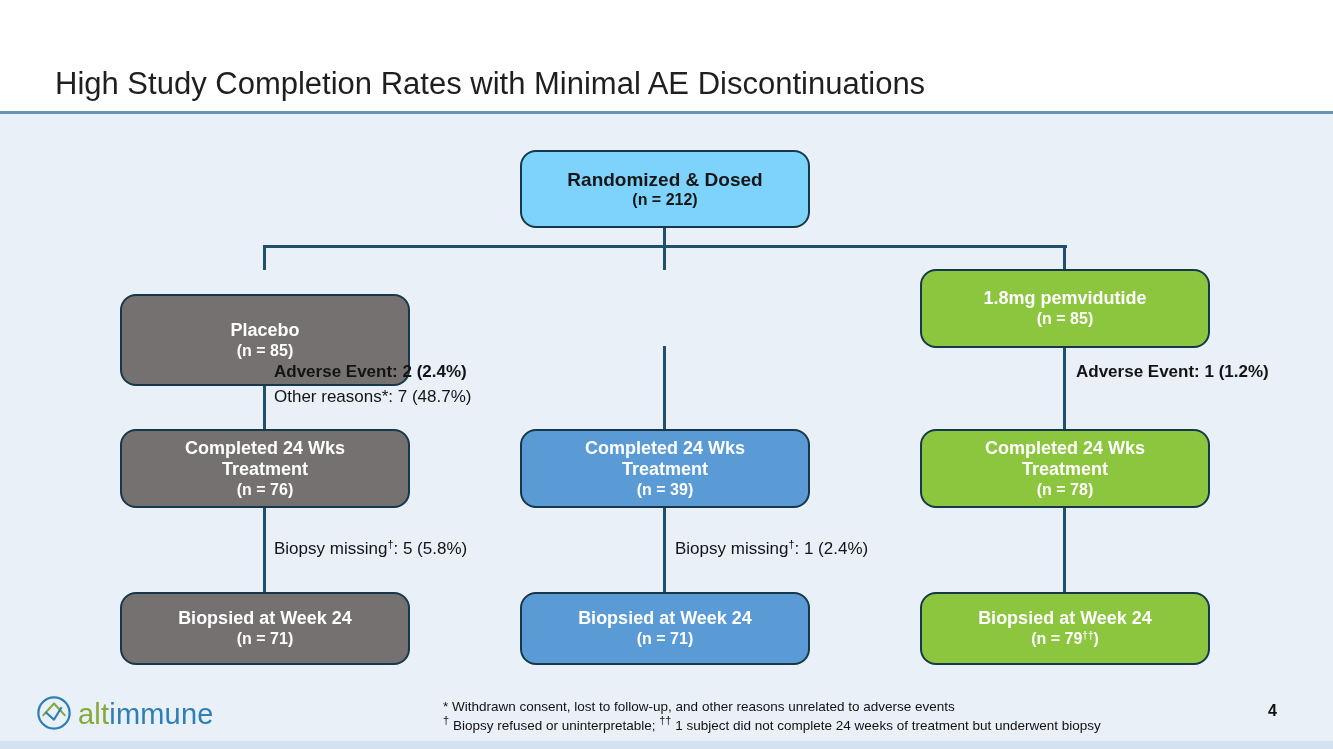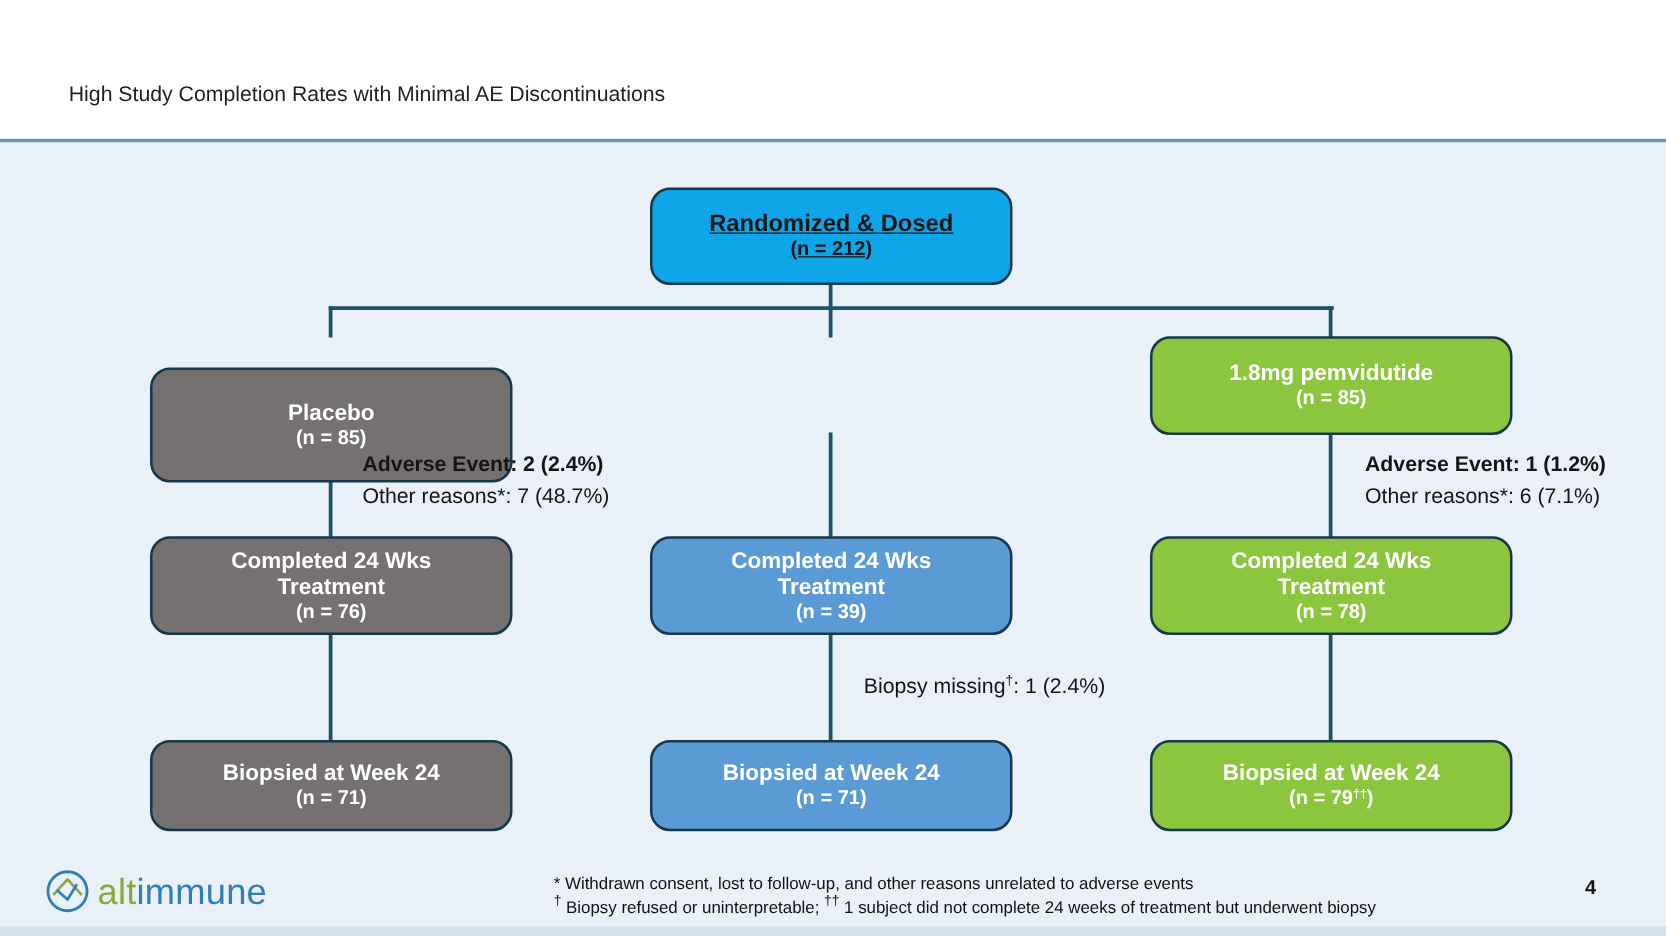--- a/index.html
+++ b/index.html
@@ -2,44 +2,44 @@
 <html><head>
 <meta charset="utf-8">
 <style>
   html,body{margin:0;padding:0;}
   body{font-family:"Liberation Sans", sans-serif; background:#ffffff;}
   .slide{position:relative; width:1333px; height:749px; overflow:hidden; background:#ffffff;}
 
   
   .hdr-title{position:absolute; left:54px; top:14px; font-size:42px; font-weight:bold;
              letter-spacing:-1px; color:#1E81C1;}
-  .hdr-sub{position:absolute; left:55px; top:66px; font-size:17px; color:#1f1f1f;}
+  .hdr-sub{position:absolute; left:55px; top:66px; font-size:31px; color:#1f1f1f;}
   .hdr-divider{position:absolute; left:0; top:111px; width:1333px; height:3px; background:#6B93B6;}
 
   
   .content-bg{position:absolute; left:0; top:114px; width:1333px; height:635px; background:#E9F0F8;}
   .bottom-strip{position:absolute; left:0; top:741px; width:1333px; height:8px; background:#D4E1EF;}
 
   
   .box{position:absolute; width:290px; border:2.5px solid #16384A; border-radius:16px;
        display:flex; flex-direction:column; justify-content:center; align-items:center;
        text-align:center; box-sizing:border-box; color:#ffffff; font-weight:bold;}
   .box .t1{font-size:18px; line-height:21px;}
   .box .t2{font-size:16px; line-height:20px;}
-  .root-box{background:#0ea5e9; color:#161616;text-decoration:underline;}
+  .root-box{background:#7dd3fc; color:#161616;}
   .root-box .t1{font-size:19px;}
   .fill-gray{background:#767171;}
   .fill-blue{background:#5B9BD5;}
   .fill-green{background:#8CC63F;}
 
   
   .line{position:absolute; background:#1F516B;}
 
   
-  .note{position:absolute; font-size:17px; line-height:25px; color:#141414; white-space:nowrap;margin-left:16px;}
+  .note{position:absolute; font-size:17px; line-height:25px; color:#141414; white-space:nowrap;}
   .note .bold{font-weight:bold;}
   sup.dg{font-size:11px; vertical-align:6px; line-height:0;}
   .box sup.dg{font-size:10px; vertical-align:5px;}
 
   
   .logo{position:absolute; left:36px; top:695px; display:flex; align-items:flex-end;}
   .logo-text{font-size:29px; font-weight:500; letter-spacing:0.2px; margin-left:6px;}
   .logo-alt{color:#85A93A;}
   .logo-immune{color:#2E7FB5;}
   .footnotes{position:absolute; left:443px; top:697px; font-size:13.5px; line-height:19px; color:#111111;}
@@ -83,39 +83,41 @@
     <div class="t1">1.8mg pemvidutide</div>
     <div class="t2">(n = 85)</div>
   </div>
 
   <div class="note" style="left:274px; top:359px;">
     <div class="bold">Adverse Event: 2 (2.4%)</div>
     <div>Other reasons*: 7 (48.7%)</div>
   </div>
   <div class="note" style="left:1076px; top:359px;">
     <div class="bold">Adverse Event: 1 (1.2%)</div>
-    <div>Other reasons*: 6 (7.1%)</div>
   </div>
 
   <div class="box fill-gray" style="left:120px; top:429px; height:79px;">
     <div class="t1">Completed 24 Wks</div>
     <div class="t1">Treatment</div>
     <div class="t2">(n = 76)</div>
   </div>
   <div class="box fill-blue" style="left:520px; top:429px; height:79px;">
     <div class="t1">Completed 24 Wks</div>
     <div class="t1">Treatment</div>
     <div class="t2">(n = 39)</div>
   </div>
   <div class="box fill-green" style="left:920px; top:429px; height:79px;">
     <div class="t1">Completed 24 Wks</div>
     <div class="t1">Treatment</div>
     <div class="t2">(n = 78)</div>
   </div>
 
+  <div class="note" style="left:274px; top:536px;">
+    <span>Biopsy missing</span><sup class="dg">†</sup><span>: 5 (5.8%)</span>
+  </div>
   <div class="note" style="left:675px; top:536px;">
     <span>Biopsy missing</span><sup class="dg">†</sup><span>: 1 (2.4%)</span>
   </div>
 
   <div class="box fill-gray" style="left:120px; top:592px; height:73px;">
     <div class="t1">Biopsied at Week 24</div>
     <div class="t2"><span>(n = 71</span><sup class="dg"></sup><span>)</span></div>
   </div>
   <div class="box fill-blue" style="left:520px; top:592px; height:73px;">
     <div class="t1">Biopsied at Week 24</div>

